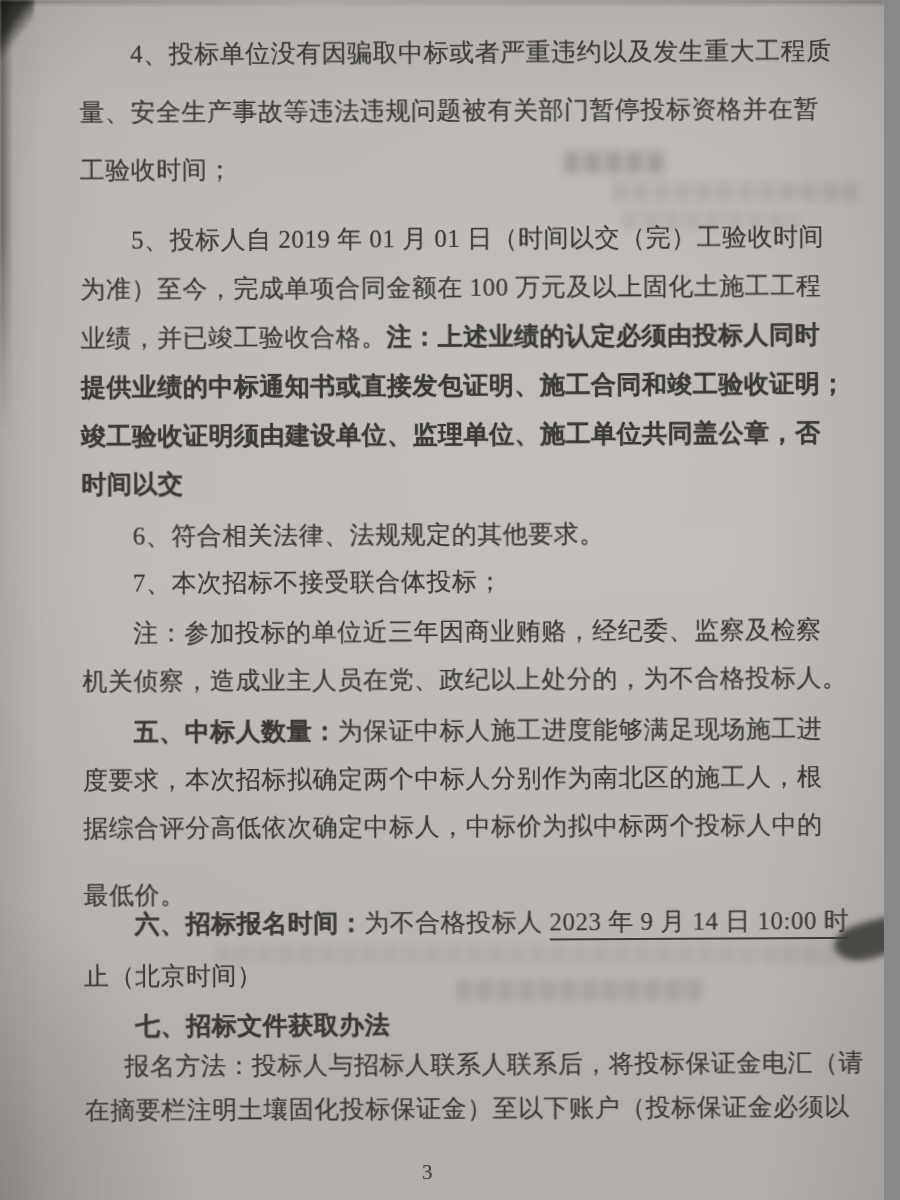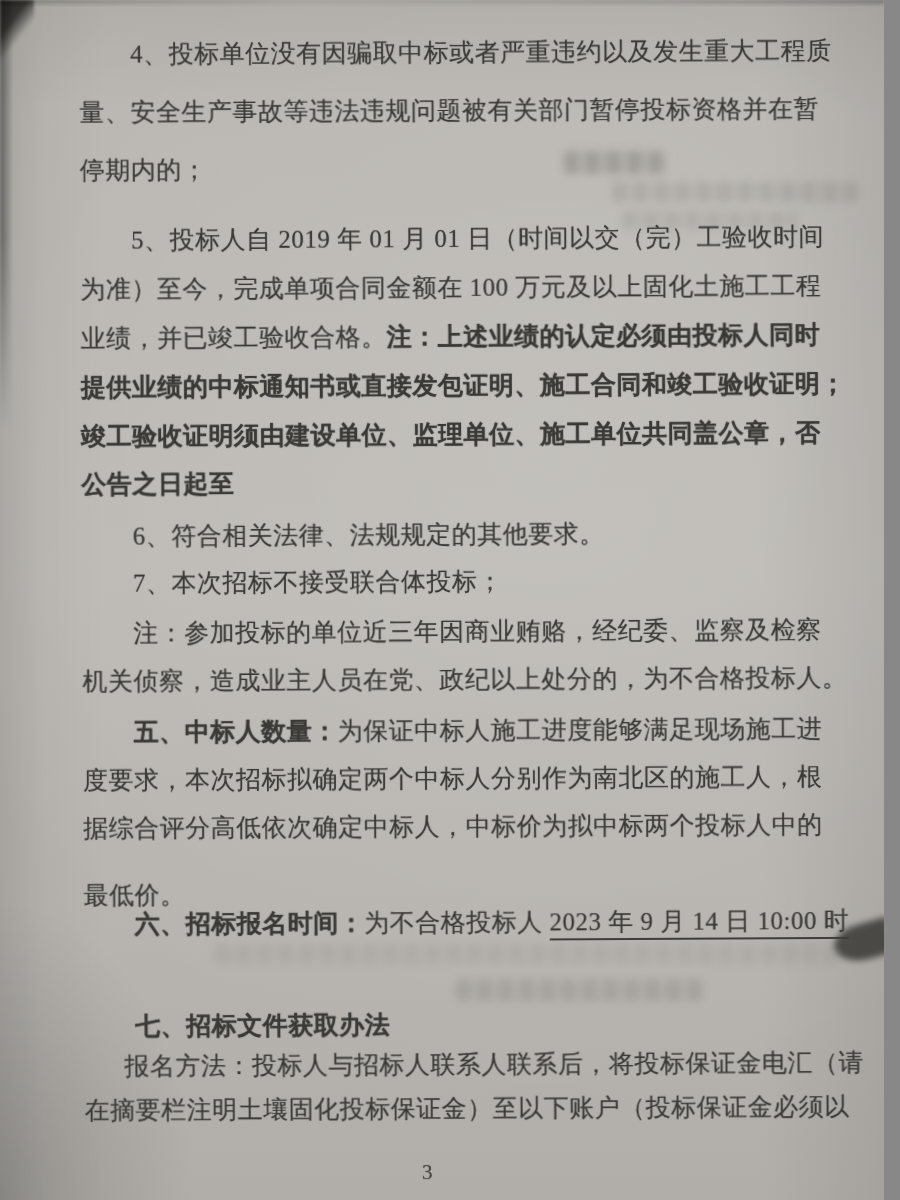--- a/index.html
+++ b/index.html
@@ -67,40 +67,40 @@
 
   <div class="text-layer">
 
     <div class="line" style="top:36px;left:133px">
       <span>4、投标单位没有因骗取中标或者严重违约以及发生重大工程质</span>
     </div>
     <div class="line" style="top:94px;left:82px">
       <span>量、安全生产事故等违法违规问题被有关部门暂停投标资格并在暂</span>
     </div>
     <div class="line" style="top:152px;left:82px">
-      <span>停期内的；</span>
+      <span>工验收时间；</span>
     </div>
 
     <div class="line" style="top:222px;left:133px">
       <span>5、投标人自 2019 年 01 月 01 日（时间以交（完）工验收时间</span>
     </div>
     <div class="line" style="top:271px;left:82px">
       <span>为准）至今，完成单项合同金额在 100 万元及以上固化土施工工程</span>
     </div>
     <div class="line" style="top:320px;left:82px">
       <span>业绩，并已竣工验收合格。</span><span class="b">注：上述业绩的认定必须由投标人同时</span>
     </div>
     <div class="line" style="top:369px;left:82px">
       <span class="b">提供业绩的中标通知书或直接发包证明、施工合同和竣工验收证明；</span>
     </div>
     <div class="line" style="top:418px;left:82px">
       <span class="b">竣工验收证明须由建设单位、监理单位、施工单位共同盖公章，否</span>
     </div>
     <div class="line" style="top:466px;left:82px">
-      <span class="b">公告之日起至</span>
+      <span class="b">时间以交</span>
     </div>
 
     <div class="line" style="top:518px;left:133px">
       <span>6、符合相关法律、法规规定的其他要求。</span>
     </div>
     <div class="line" style="top:565px;left:133px">
       <span>7、本次招标不接受联合体投标；</span>
     </div>
 
     <div class="line" style="top:615px;left:133px">
@@ -119,20 +119,23 @@
     <div class="line" style="top:810px;left:82px">
       <span>据综合评分高低依次确定中标人，中标价为拟中标两个投标人中的</span>
     </div>
     <div class="line" style="top:877px;left:82px">
       <span>最低价。</span>
     </div>
 
     <div class="line" style="top:906px;left:133px">
       <span class="b">六、招标报名时间：</span><span>为不合格投标人 </span><span class="u">2023 年 9 月 14 日 10:00 时</span>
     </div>
+    <div class="line" style="top:958px;left:82px">
+      <span>止（北京时间）</span>
+    </div>
 
     <div class="line" style="top:1008px;left:133px">
       <span class="b">七、招标文件获取办法</span>
     </div>
     <div class="line" style="top:1048px;left:122px">
       <span>报名方法：投标人与招标人联系人联系后，将投标保证金电汇（请</span>
     </div>
     <div class="line" style="top:1092px;left:82px">
       <span>在摘要栏注明土壤固化投标保证金）至以下账户（投标保证金必须以</span>
     </div>

